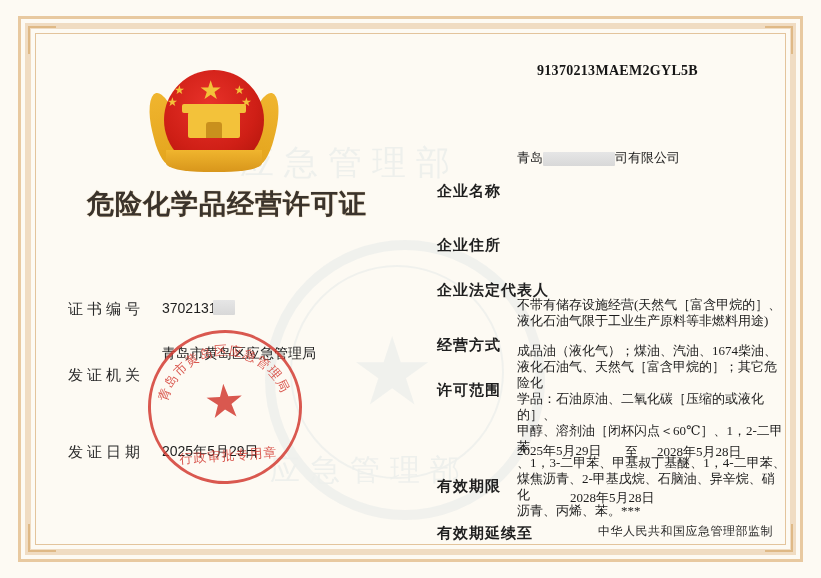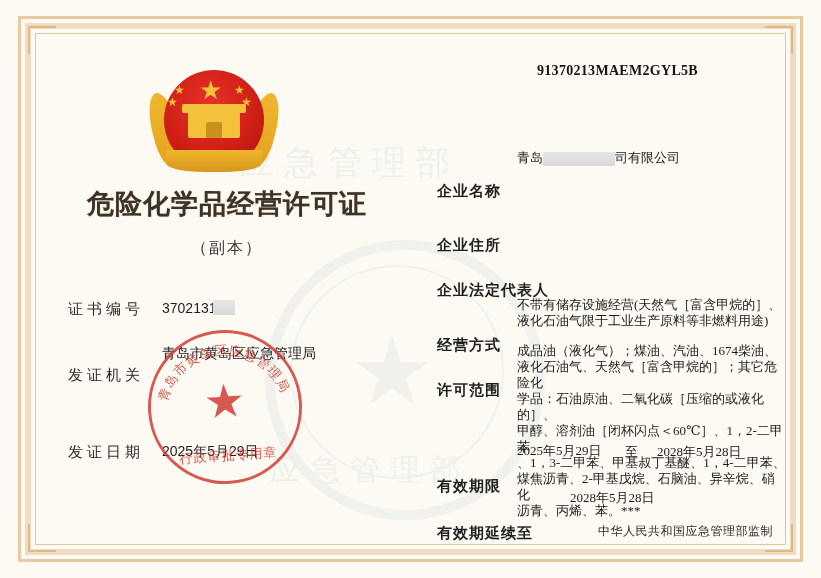--- a/index.html
+++ b/index.html
@@ -356,21 +356,20 @@
     <div class="emblem-star big">★</div>
     <div class="emblem-star s1">★</div>
     <div class="emblem-star s2">★</div>
     <div class="emblem-star s3">★</div>
     <div class="emblem-star s4">★</div>
     <div class="emblem-gate"></div>
     <div class="emblem-ribbon"></div>
   </div>
 
   <div class="title">危险化学品经营许可证</div>
-  <div class="subtitle">（副本）</div>
 
   <div class="left-label" style="top:300px;">证书编号</div>
   <div class="left-value" style="top:300px;">37021313</div>
   <span class="redacted" style="position:absolute; left:213px; top:300px; width:22px; height:15px;"></span>
 
   <div class="left-label" style="top:366px;">发证机关</div>
   <div class="left-value" style="top:345px;">青岛市黄岛区应急管理局</div>
 
   <div class="left-label" style="top:443px;">发证日期</div>
   <div class="left-value" style="top:443px;">2025年5月29日</div>

